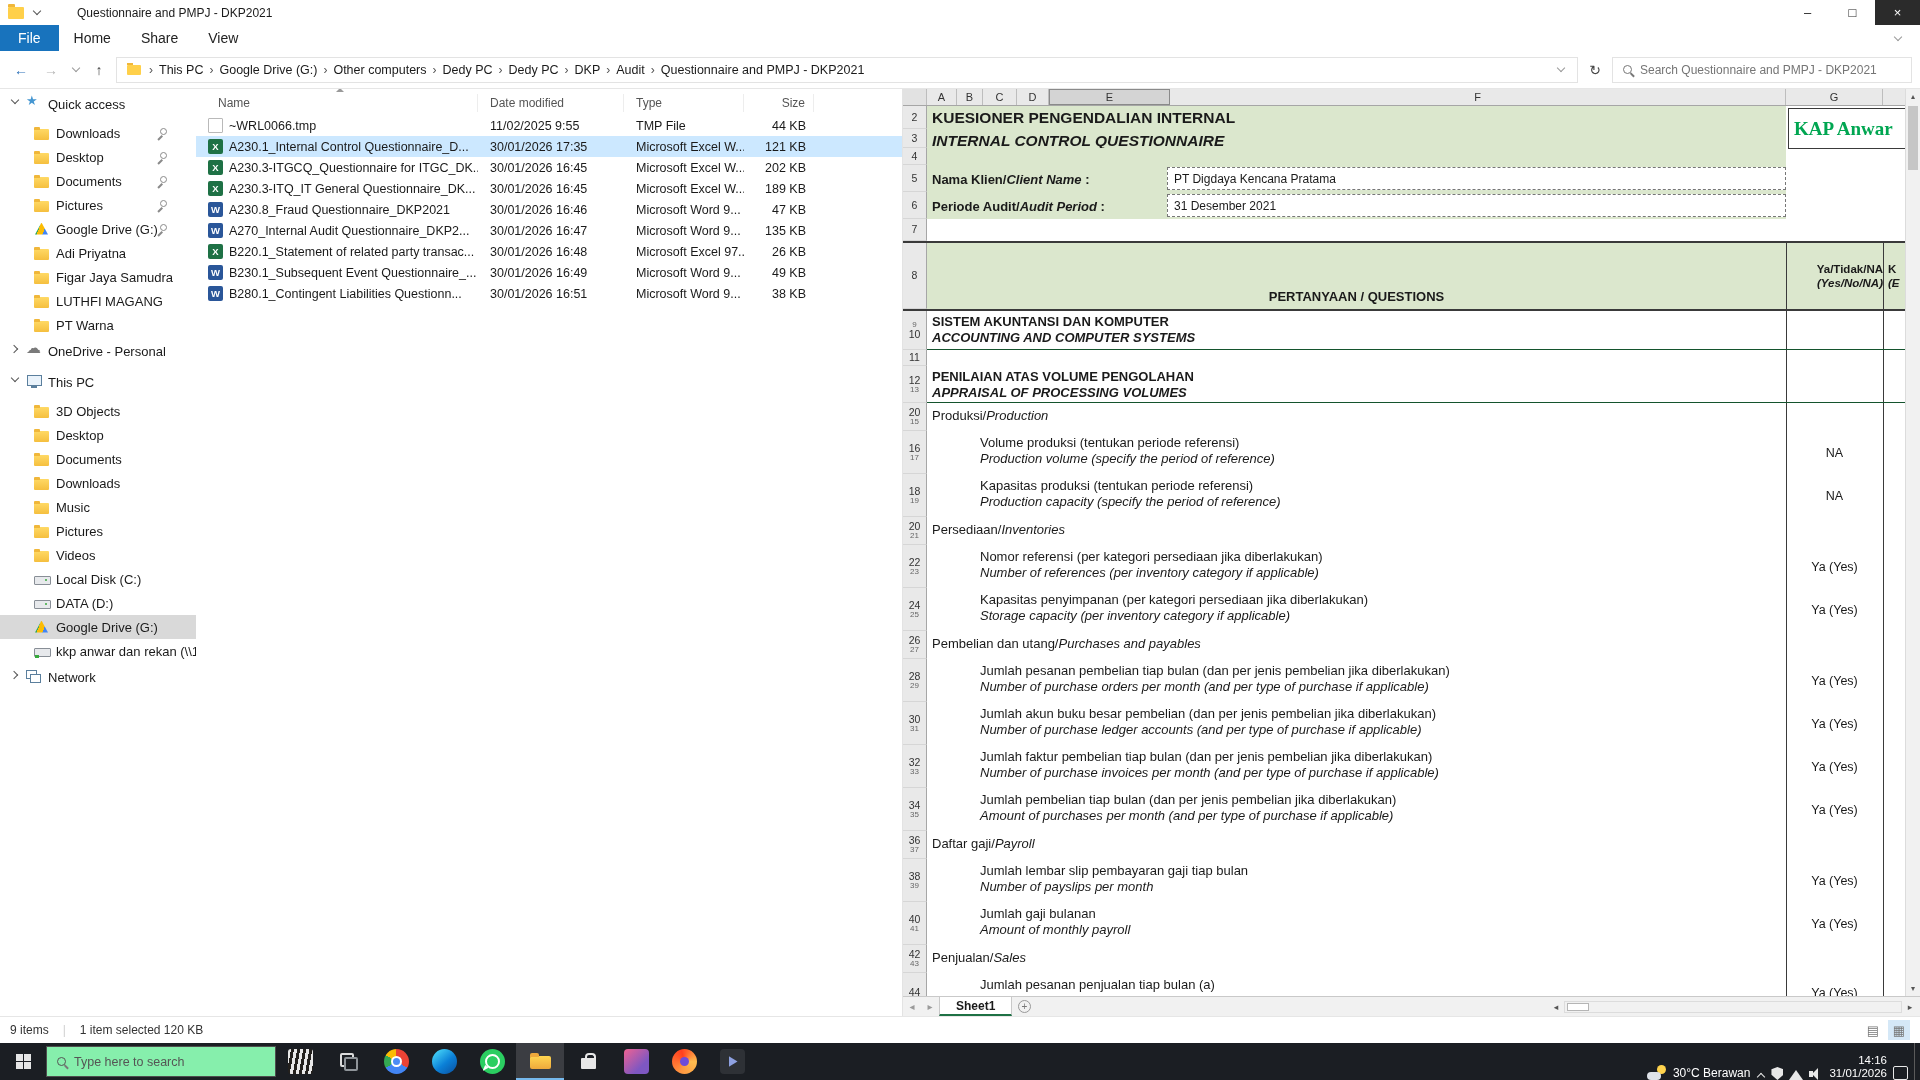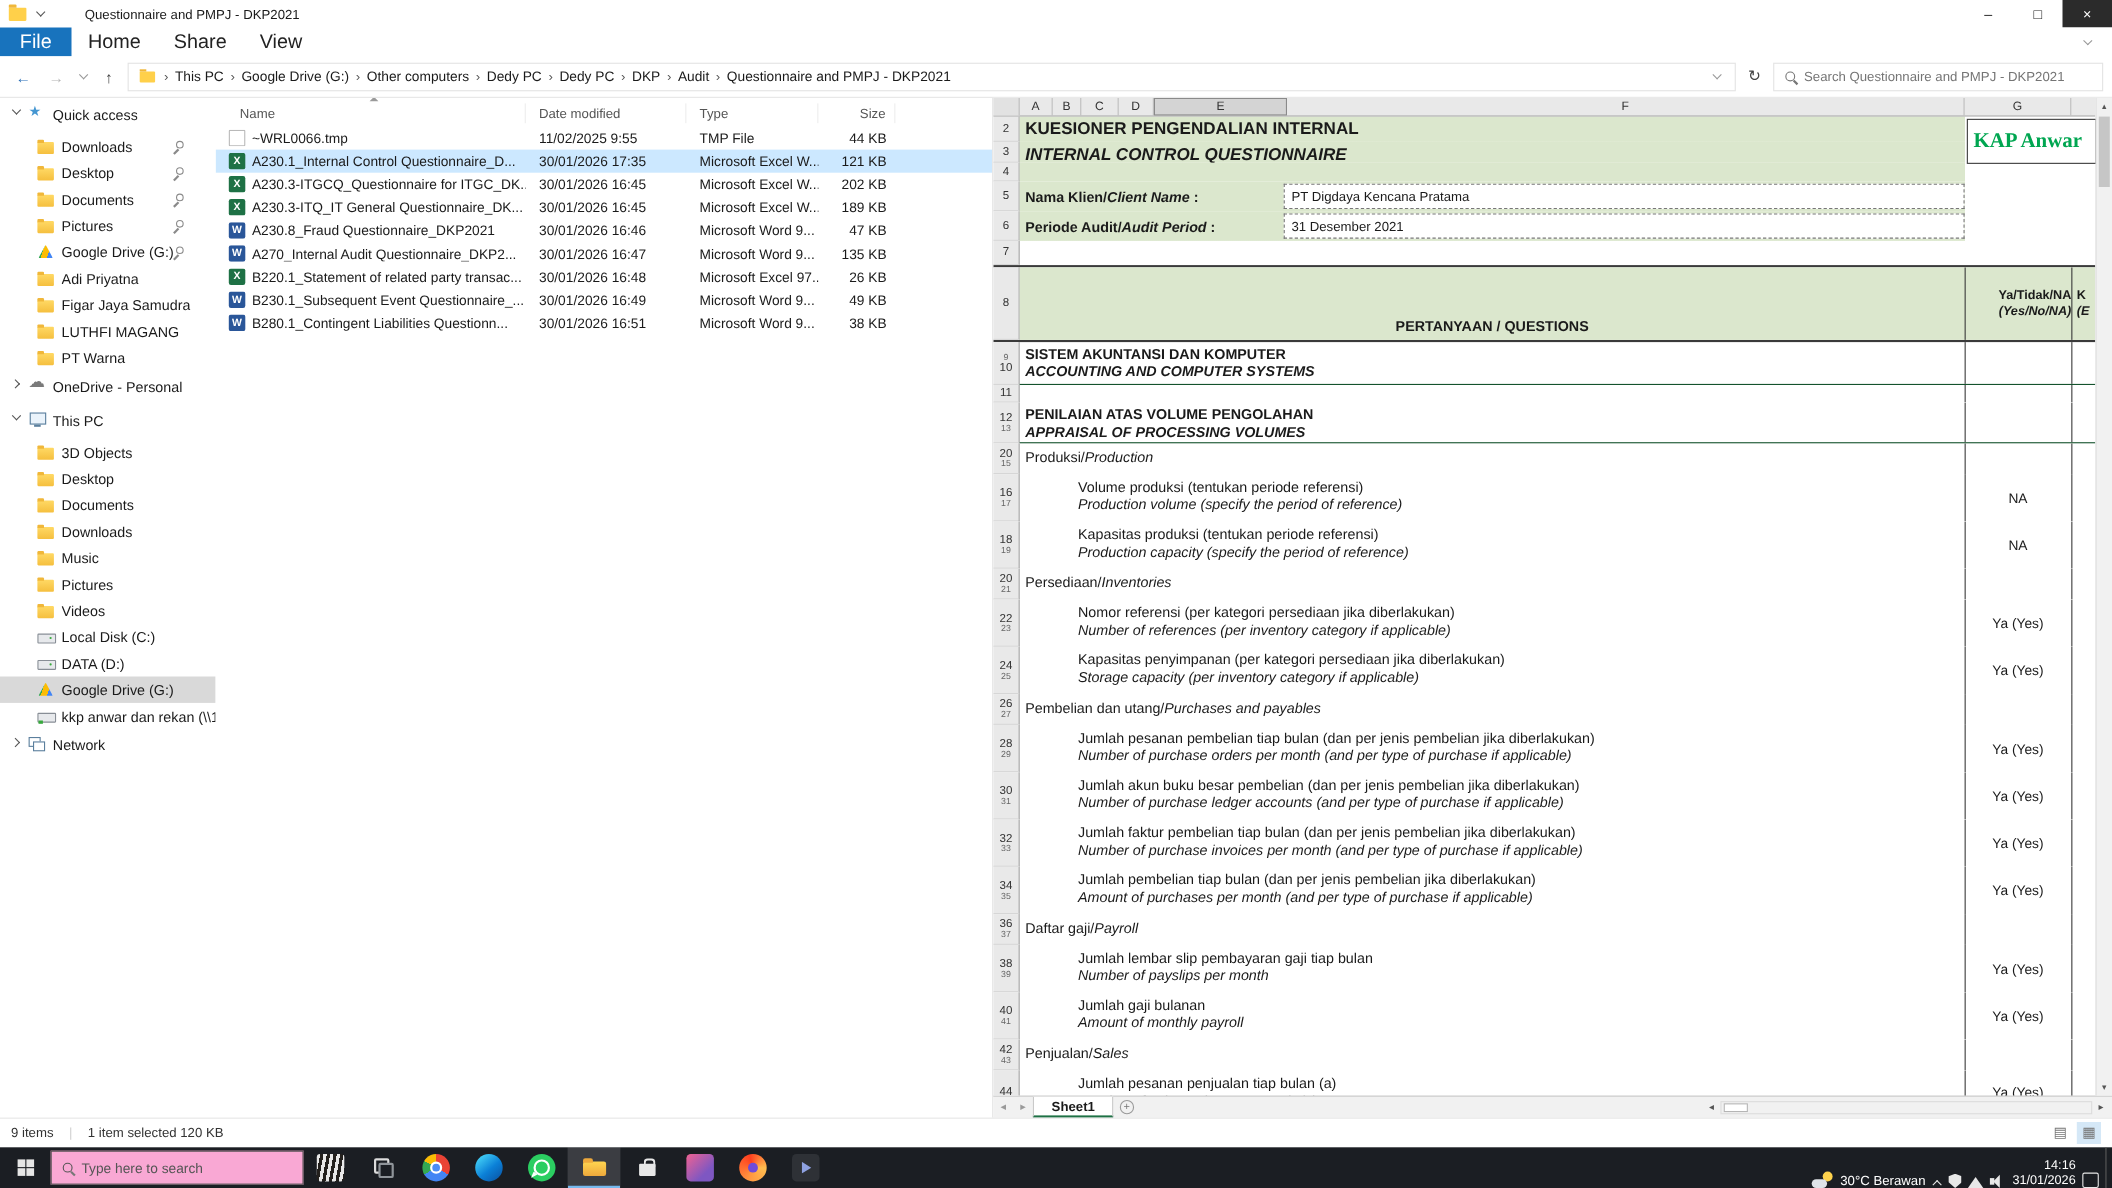--- a/index.html
+++ b/index.html
@@ -20,21 +20,21 @@
 .titlebar{height:25px;display:flex;align-items:center;flex-shrink:0;padding-left:8px;gap:8px;background:#fff;}
 .tb-icon{width:16px;height:12px;position:relative;flex-shrink:0;}
 .tb-icon::before{content:"";position:absolute;inset:0;background:#ffd04a;border-radius:1px;}
 .tb-icon::after{content:"";position:absolute;top:-3px;left:0;width:7px;height:3px;background:#f0b73a;border-radius:1px 1px 0 0;}
 .tb-title{font-size: 12px;margin-left:28px;white-space:nowrap;}
 .tb-controls{margin-left:auto;display:flex;height:100%;}
 .tb-btn{width:45px;height:100%;display:flex;align-items:center;justify-content:center;font-size:13px;color:#222;}
 .tb-btn.close{background:#2b2b2b;color:#fff;}
 
 
-.menubar{height:26px;display:flex;align-items:stretch;flex-shrink:0;font-size:18px;background:#fff;}
+.menubar{height:26px;display:flex;align-items:stretch;flex-shrink:0;font-size:14px;background:#fff;}
 .file-tab{background:#1873bd;color:#fff;padding:0 18px;display:flex;align-items:center;}
 .mtab{padding:0 15px;display:flex;align-items:center;color:#222;}
 .ribbon-caret{margin-left:auto;padding:0 18px;display:flex;align-items:center;}
 
 
 .addressbar{height:38px;display:flex;align-items:center;flex-shrink:0;padding:0 8px;gap:4px;border-bottom:1px solid #e6e6e6;}
 .nav-btn{width:26px;height:24px;display:flex;align-items:center;justify-content:center;font-size:14px;color:#2b70b8;}
 .nav-btn.disabled{color:#b5b5b5;}
 .nav-btn.small{width:14px;}
 .addr-box{flex:1;height:26px;border:1px solid #e3e3e3;display:flex;align-items:center;padding:0 4px;gap:2px;min-width:0;}
@@ -154,21 +154,21 @@
 .sb-sep{color:#d0d0d0;}
 .status-right{margin-left:auto;display:flex;gap:4px;align-items:center;font-size:13px;color:#777;}
 .view-btn{width:22px;height:20px;display:flex;align-items:center;justify-content:center;}
 .view-btn.active{background:#d5e8f7;}
 
 
 .taskbar{height:37px;flex-shrink:0;background:#1b1e23;display:flex;align-items:stretch;color:#fff;}
 .tk-start{width:46px;display:flex;align-items:center;justify-content:center;}
 .win-logo{width:15px;height:15px;display:grid;grid-template-columns:7px 7px;grid-template-rows:7px 7px;gap:1px;}
 .win-logo i{background:#e6e6e6;}
-.tk-search{width:230px;background:#f9a8d4;border:1px solid #4e4e4e;margin:3px 0;display:flex;align-items:center;gap:8px;padding:0 10px;color:#555;font-size:12.5px;white-space:nowrap;}
+.tk-search{width:230px;background:#86efac;border:1px solid #4e4e4e;margin:3px 0;display:flex;align-items:center;gap:8px;padding:0 10px;color:#555;font-size:12.5px;white-space:nowrap;}
 .tk-search .mag{border-color:#555;}
 .tk-apps{display:flex;align-items:stretch;}
 .tk-slot{width:48px;display:flex;align-items:center;justify-content:center;position:relative;}
 .tk-slot.active{background:rgba(255,255,255,.14);box-shadow:inset 0 -2px 0 #76b9ed;}
 .tbi{width:25px;height:25px;position:relative;border-radius:4px;}
 .tbi-zebra{background:repeating-linear-gradient(100deg,#e8e8e8 0 3px,#23201d 3px 6px);border-radius:3px;}
 .tbi-taskview::before{content:"";position:absolute;inset:4px 7px 7px 4px;border:2px solid #dcdcdc;border-radius:2px;}
 .tbi-taskview::after{content:"";position:absolute;inset:8px 3px 3px 8px;border:2px solid #8f9499;border-radius:2px;background:#1b1e23;}
 .tbi-chrome{border-radius:50%;background:conic-gradient(#ea4335 0 120deg,#4285f4 120deg 240deg,#34a853 240deg 300deg,#fbbc05 300deg);}
 .tbi-chrome::after{content:"";position:absolute;inset:7px;border-radius:50%;background:#4b8cf5;border:2.5px solid #fff;}

